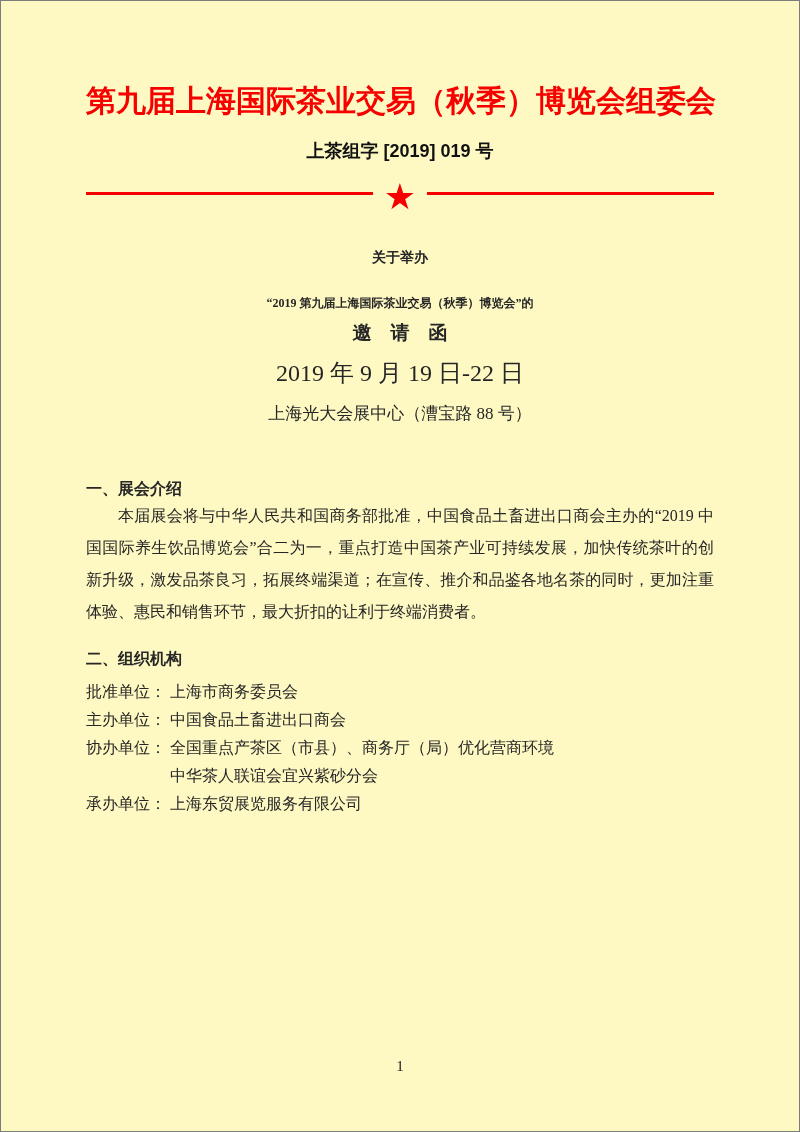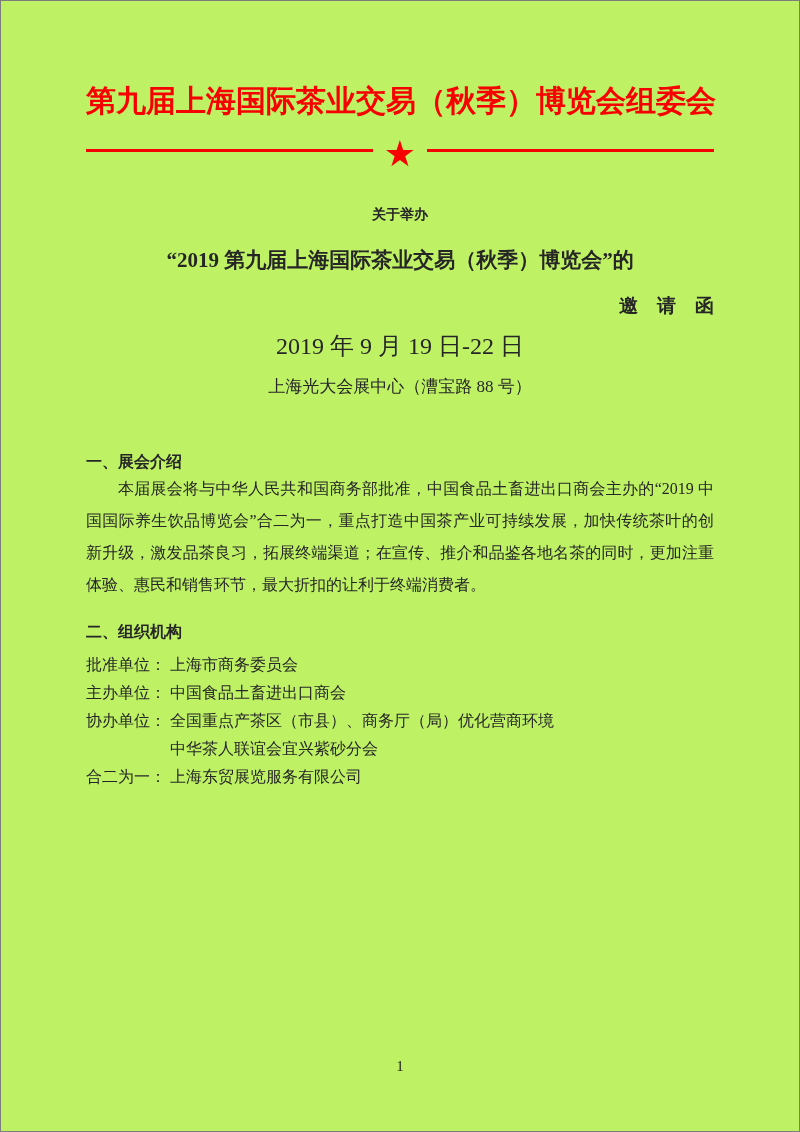--- a/index.html
+++ b/index.html
@@ -6,21 +6,21 @@
     margin: 0;
     padding: 0;
     background: #ffffff;
   }
   .page {
     position: relative;
     width: 800px;
     height: 1132px;
     box-sizing: border-box;
     margin: 0 auto;
-    background: #bef264;
+    background: #fef9c3;
     border: 1px solid #7d7d7d;
     overflow: hidden;
     font-family: "Liberation Serif", "DejaVu Serif", serif;
     color: #262626;
   }
   .content {
     padding: 0 85px;
   }
 
   
@@ -68,30 +68,29 @@
   
   .subject { text-align: center; }
   .s1 {
     margin-top: 36px;
     font-size: 14px;
     font-weight: bold;
     line-height: 24px;
   }
   .s2 {
     margin-top: 20px;
-    font-size: 21px;
+    font-size: 12px;
     font-weight: bold;
     line-height: 26px;
   }
   .s3 {
-    margin-top: 20px;
+    margin-top: 4px;
     font-size: 19px;
     font-weight: bold;
     line-height: 26px;
-    text-align: right;
   }
   .s-date {
     margin-top: 10px;
     font-size: 24px;
     line-height: 34px;
   }
   .s-venue {
     margin-top: 12px;
     font-size: 17px;
     line-height: 24px;
@@ -142,20 +141,21 @@
     color: #222222;
   }
 </style>
 </head>
 <body>
 
 <div class="page">
   <div class="content">
 
     <h1 class="doc-title">第九届上海国际茶业交易（秋季）博览会组委会</h1>
+    <div class="doc-number">上茶组字 [2019] 019 号</div>
     <div class="rule">
       <span class="seg"></span>
       <span class="star">★</span>
       <span class="seg"></span>
     </div>
 
     <div class="subject">
       <div class="s1">关于举办</div>
       <div class="s2">“2019 第九届上海国际茶业交易（秋季）博览会”的</div>
       <div class="s3">邀　请　函</div>
@@ -182,21 +182,21 @@
 
       <div class="org-row">
         <span class="org-label">协办单位：</span>
         <span class="org-value">全国重点产茶区（市县）、商务厅（局）优化营商环境</span>
       </div>
       <div class="org-row org-cont">
         <span class="org-value">中华茶人联谊会宜兴紫砂分会</span>
       </div>
 
       <div class="org-row">
-        <span class="org-label">合二为一：</span>
+        <span class="org-label">承办单位：</span>
         <span class="org-value">上海东贸展览服务有限公司</span>
       </div>
 
     </div>
   </div>
 
   <div class="page-number">1</div>
 </div>
 
 </body></html>

